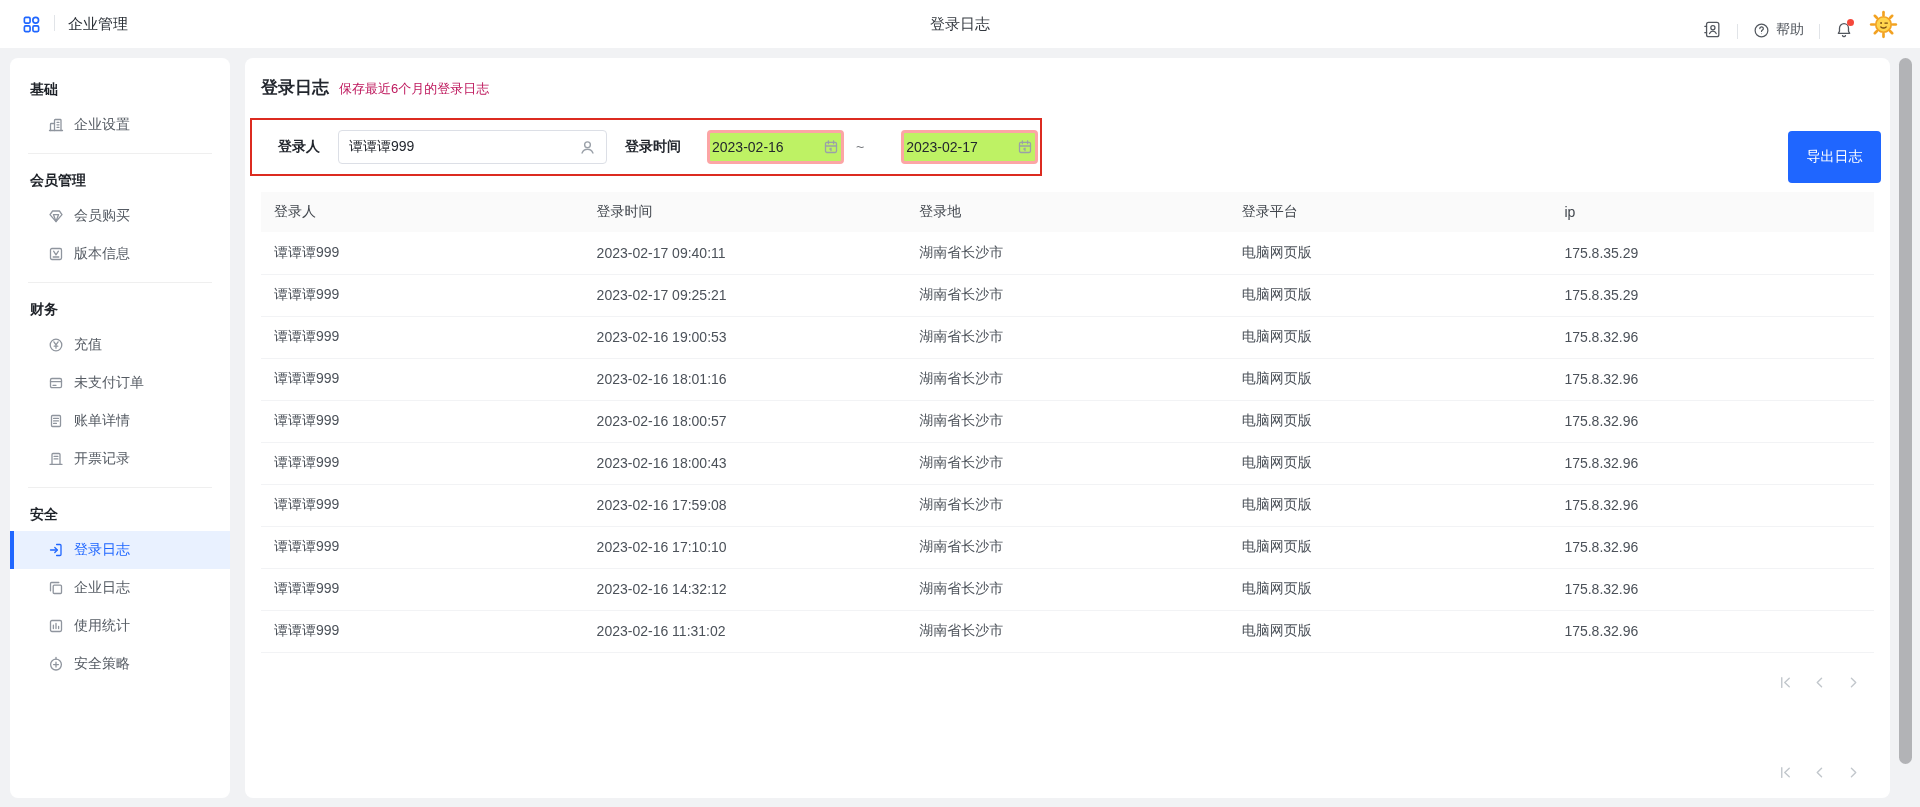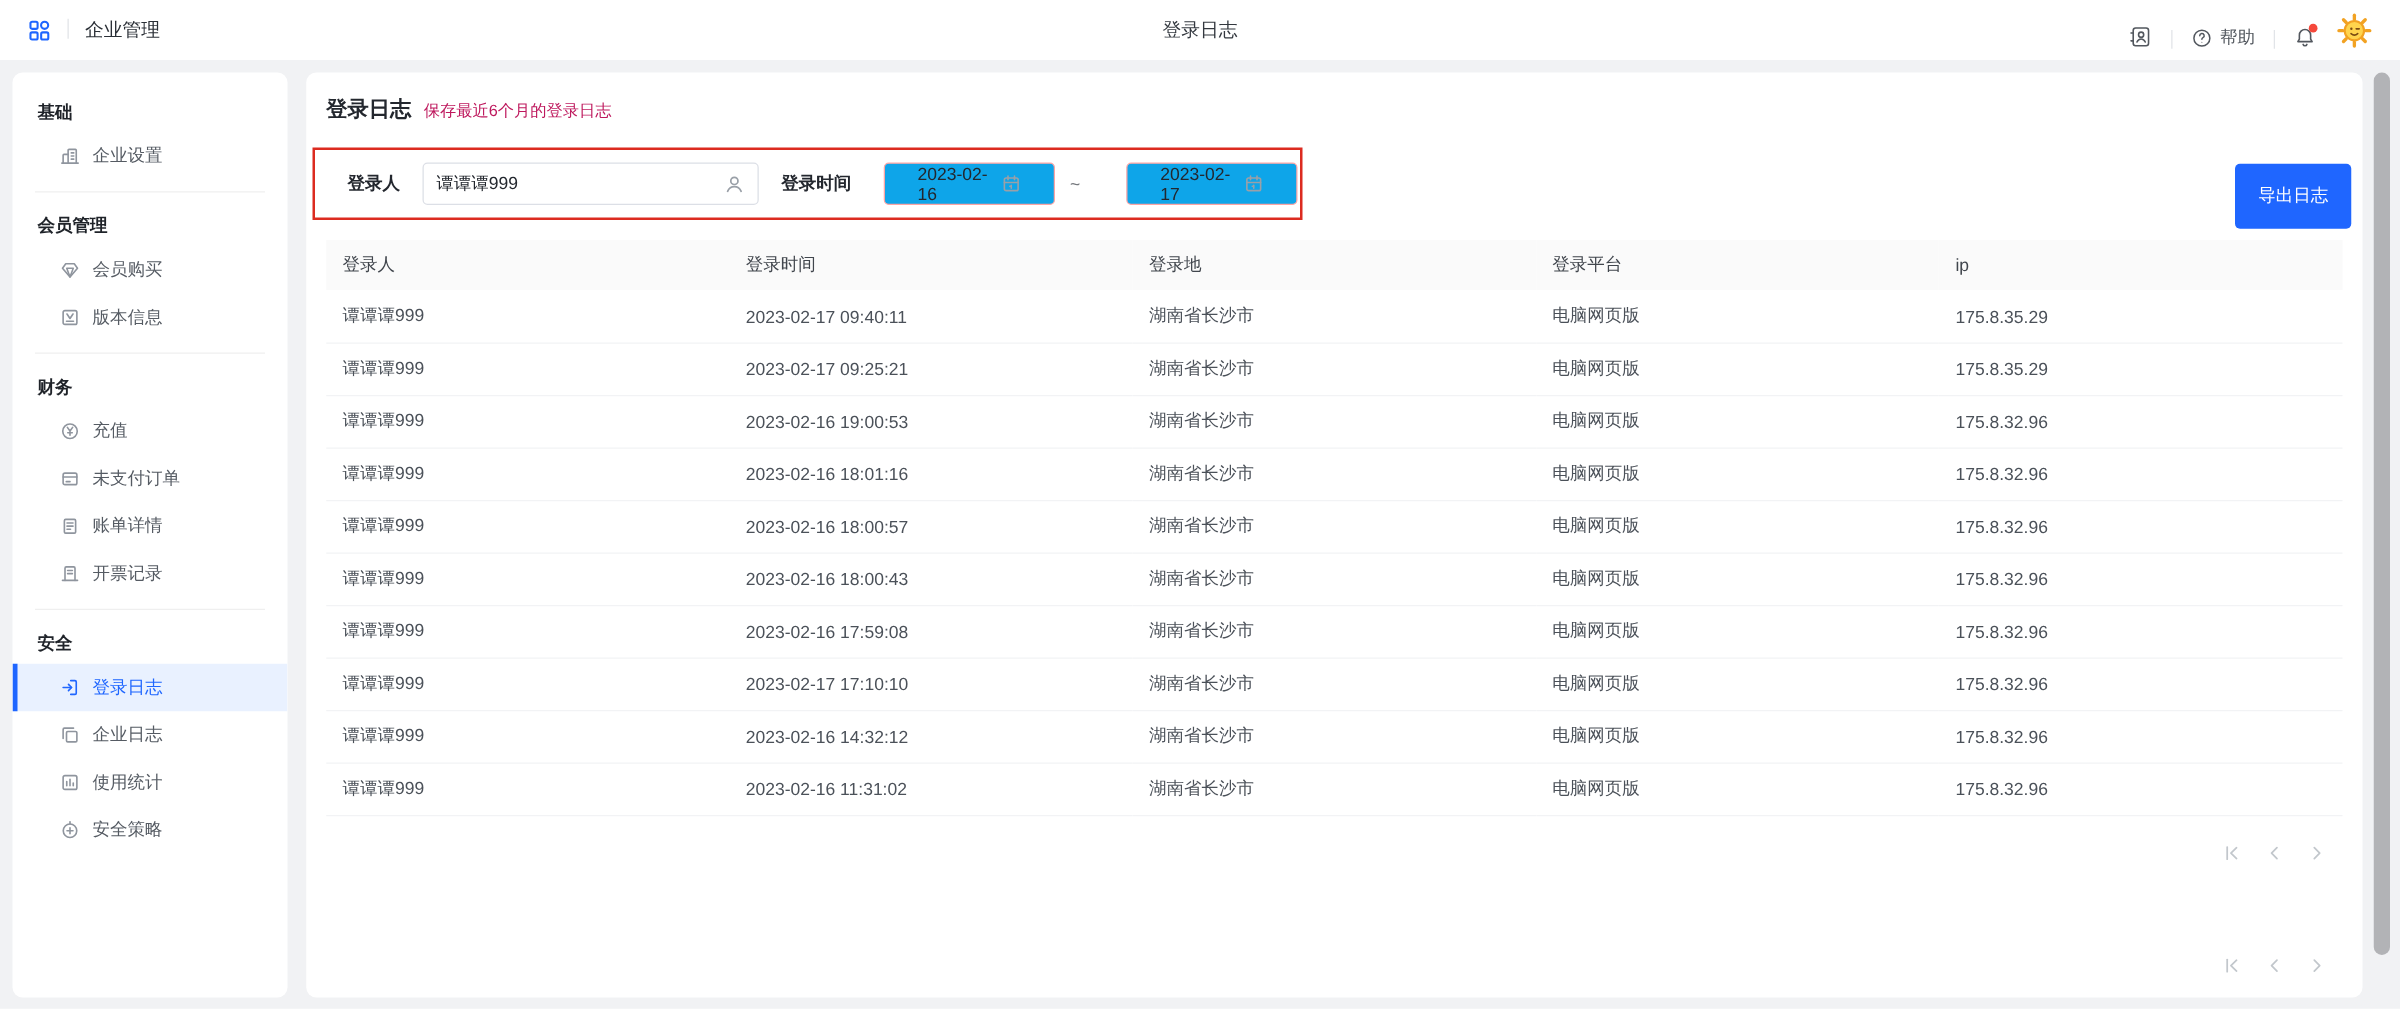--- a/index.html
+++ b/index.html
@@ -67,23 +67,23 @@
   .filter-row { margin-top:18px; height:58px; display:flex; align-items:center; padding-left:17px; }
   .f-label { font-size:14px; font-weight:600; color:#23272e; }
   .text-input {
     margin-left:18px; width:269px; height:34px; border:1px solid #dcdfe6; border-radius:4px;
     display:flex; align-items:center; padding:0 10px; gap:6px; background:#fff;
   }
   .text-input input { border:none; outline:none; flex:1; font-size:14px; color:#23272e; font-family:inherit; background:transparent; }
   .text-input .icon, .date-input .icon { color:#9aa0a8; }
   .time-label { margin-left:18px; }
   .date-input {
-    margin-left:26px; width:137px; height:34px; border:1px solid #fca5a5; border-radius:4px;
-    display:flex; align-items:center; justify-content:space-between; padding:0 26px;
-    font-size:14px; color:#23272e; cursor:pointer; background:#0ea5e9;
+    margin-left:26px; width:137px; height:34px; border:3px solid #fca5a5; border-radius:4px;
+    display:flex; align-items:center; justify-content:space-between; padding:0 2px;
+    font-size:14px; color:#23272e; cursor:pointer; background:#bef264;
   }
   .tilde { margin:0 11px 0 11px; margin-left:12px; color:#75787d; font-size:14px; }
   .export-btn {
     position:absolute; right:9px; top:73px; width:93px; height:52px;
     background:var(--primary); color:#fff; border:none; border-radius:4px;
     font-size:14px; font-family:inherit; cursor:pointer; z-index:6;
   }
 
   
   .log-table { width:100%; margin-top:16px; border-collapse:collapse; table-layout:fixed; font-size:14px; }
@@ -392,21 +392,21 @@
         </tr>
         <tr>
           <td>谭谭谭999</td>
           <td>2023-02-16 17:59:08</td>
           <td>湖南省长沙市</td>
           <td>电脑网页版</td>
           <td>175.8.32.96</td>
         </tr>
         <tr>
           <td>谭谭谭999</td>
-          <td>2023-02-17 17:10:10</td>
+          <td>2023-02-16 17:10:10</td>
           <td>湖南省长沙市</td>
           <td>电脑网页版</td>
           <td>175.8.32.96</td>
         </tr>
         <tr>
           <td>谭谭谭999</td>
           <td>2023-02-16 14:32:12</td>
           <td>湖南省长沙市</td>
           <td>电脑网页版</td>
           <td>175.8.32.96</td>

